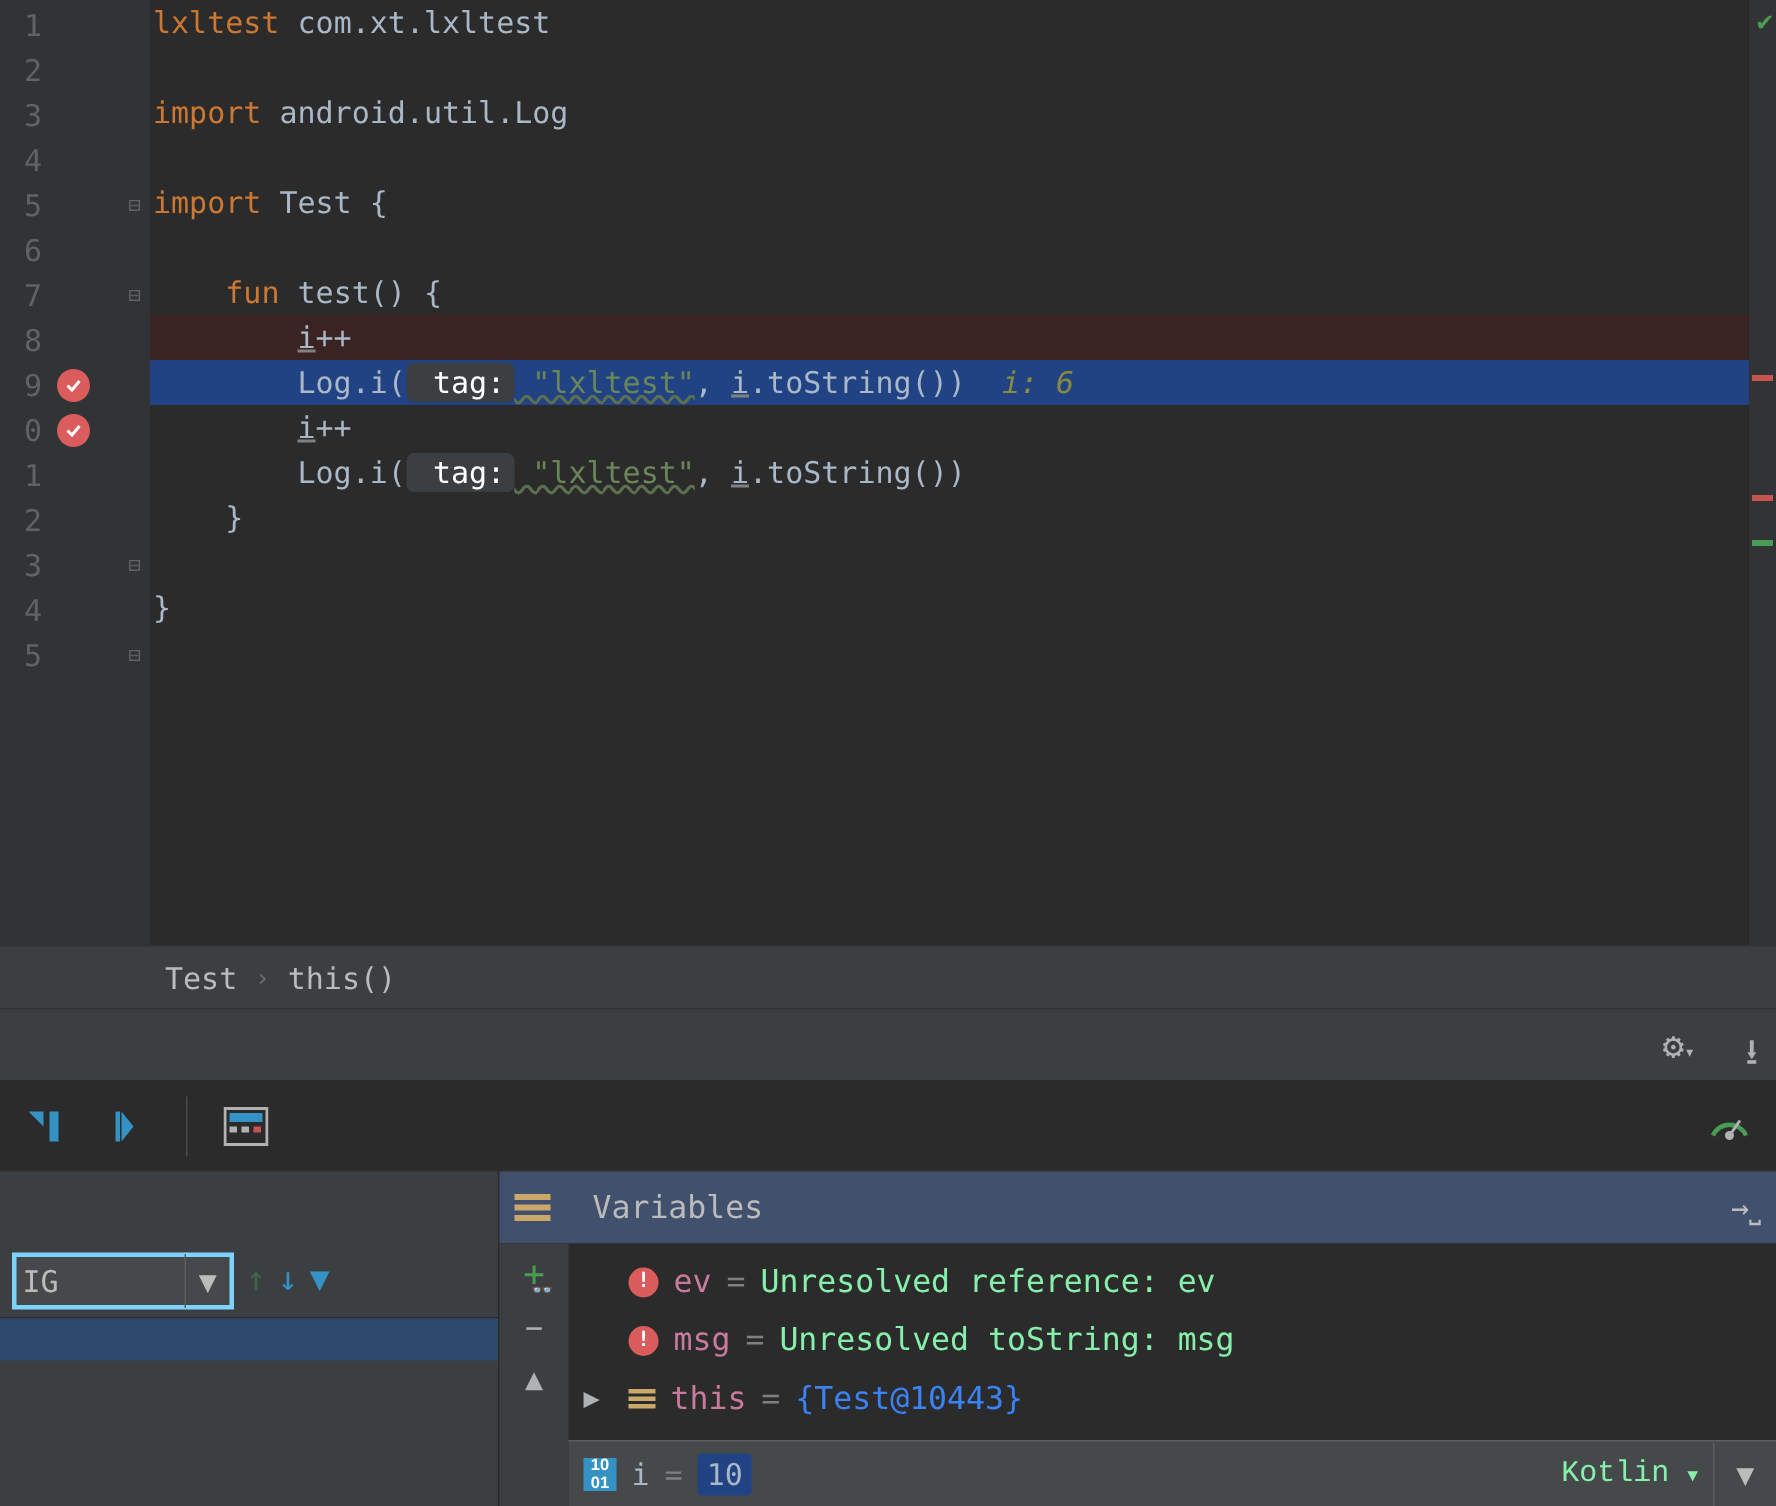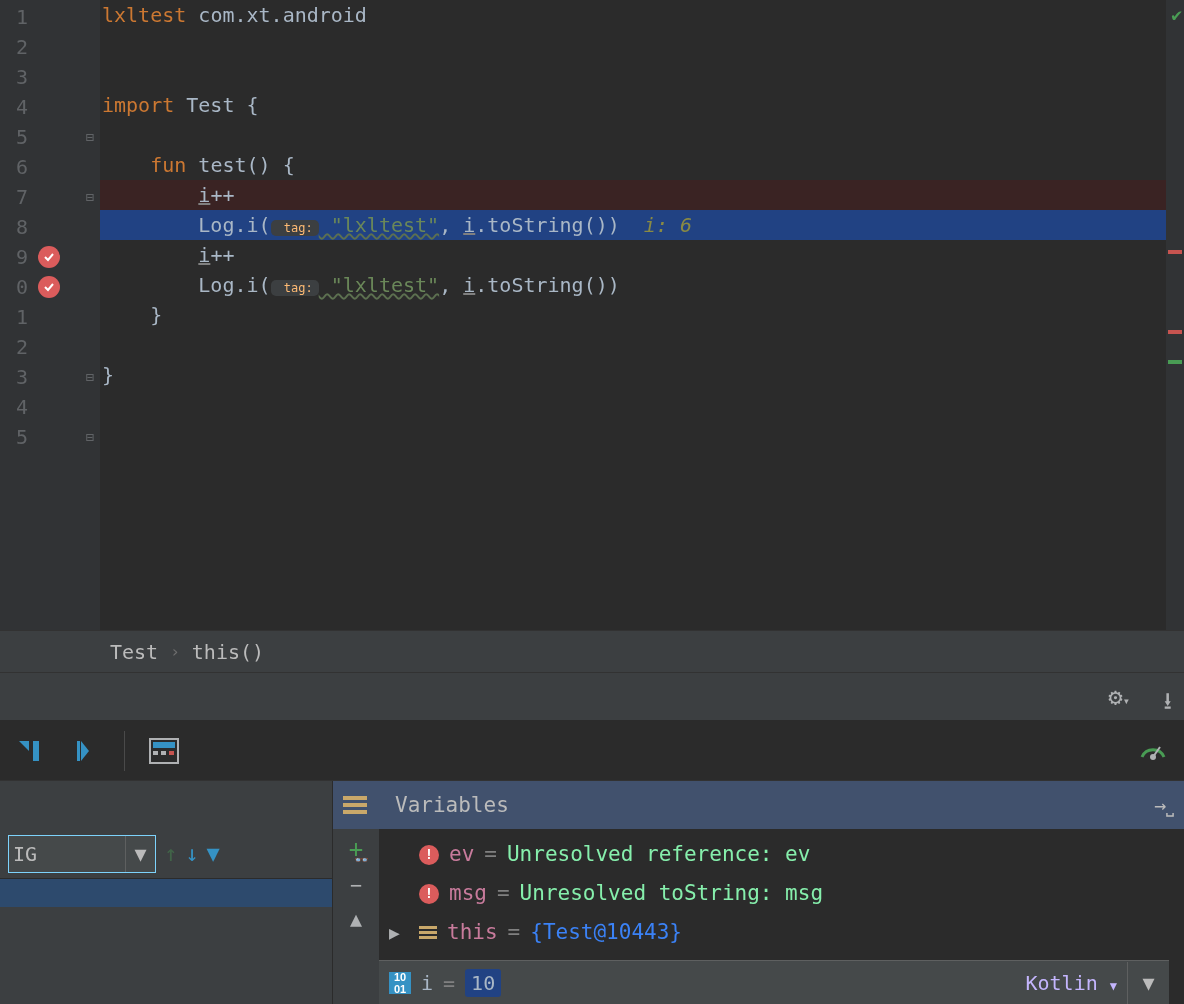--- a/index.html
+++ b/index.html
@@ -71,25 +71,25 @@
     font-family: 'Menlo','Consolas',monospace;
     position: relative;
   }
   .line-highlight-red { background: #3a2323; }
   .line-highlight-blue { background: #214283; }
   .kw { color: #cc7832; }
   .ident { color: #a9b7c6; }
   .str { color: #6a8759; }
   .pill {
     background: #3c3f41;
-    color: #fdba74;
+    color: #ffffff;
     border-radius: 5px;
     padding: 1px 6px;
     font-style: normal;
-    font-size: 12px;
+    font-size: 20px;
   }
   .inl-hint { color: #8a8a43; font-style: italic; }
   .underline { text-decoration: underline; text-decoration-color: #808080; text-decoration-style: solid; }
   .wavy { text-decoration: underline; text-decoration-style: wavy; text-decoration-color: #5c7050; }
   .overview-ruler {
     position: absolute;
     right: 0; top: 0;
     width: 18px;
     height: 630px;
     background: #313335;
@@ -174,21 +174,21 @@
     display: flex;
     align-items: center;
     padding: 0 8px;
     gap: 8px;
     border-bottom: 1px solid #2b2b2b;
   }
   .dropdown-ig {
     flex: 0 0 148px;
     height: 38px;
     background: #45494a;
-    border: 1px solid #7dd3fc;
+    border: 3px solid #7dd3fc;
     display: flex;
     align-items: center;
     color: #bbbbbb;
     padding-left: 4px;
     position: relative;
   }
   .dd-arrow {
     width: 30px; height: 36px;
     border-left: 1px solid #5e6060;
     display:flex; align-items:center; justify-content:center;
@@ -259,21 +259,21 @@
     color:#fff; font-size:14px; font-weight:bold;
   }
   .var-name { color:#c87b9c; }
   .var-eq { color:#808080;}
   .var-err { color:#86efac; }
   .var-val { color:#3b82f6;}
   .tri { color:#afb1b3; font-size:18px; width:20px;}
   .bars-sm {display:inline-flex; flex-direction:column; gap:2px;}
   .bars-sm span{width:18px;height:3px;background:#c9a86a;}
   .input-row {
-    position:absolute; bottom:0; left:46px; right:15px;
+    position:absolute; bottom:0; left:46px; right:0;
     height:44px;
     background:#45494a;
     border-top:1px solid #5e6060;
     display:flex;
     align-items:center;
     padding-left:10px;
     gap:10px;
   }
   .bin-icon {
     width:22px; height:22px;
@@ -282,21 +282,21 @@
     color:#fff; font-size:11px; font-weight:bold;
     font-family:sans-serif;
   }
   .input-i { color:#a9b7c6; }
   .input-val {
     color:#a9b7c6;
     background:#214283;
     padding:2px 6px;
     border-radius:3px;
   }
-  .input-lang { color:#c4b5fd; margin-left:auto; font-size:20px;}
+  .input-lang { color:#86efac; margin-left:auto; font-size:20px;font-family:Liberation Mono, monospace;}
   .input-dd {
     width:42px; height:42px;
     border-left:1px solid #5e6060;
     display:flex; align-items:center; justify-content:center;
     color:#bbbbbb;
   }
 </style>
 </head>
 <body>
 
@@ -357,22 +357,23 @@
     <div class="gutter-row">
         <span class="line-num">4</span>
       </div>
     <div class="gutter-row">
         <span class="line-num">5</span>
         <span class="fold-mark">⊟</span>
       </div>
   </div>
 
   <div class="code-area">
-    <div class="code-line"><span class="kw">lxltest</span><span class="ident"> com.xt.android</span></div>
+    <div class="code-line"><span class="kw">lxltest</span><span class="ident"> com.xt.lxltest</span></div>
     <div class="code-line"></div>
+    <div class="code-line"><span class="kw">import</span><span class="ident"> android.util.Log</span></div>
     <div class="code-line"></div>
     <div class="code-line"><span class="kw">import</span><span class="ident"> Test </span><span>{</span></div>
     <div class="code-line"></div>
     <div class="code-line">    <span class="kw">fun</span><span class="ident"> test</span><span>() {</span></div>
     <div class="code-line line-highlight-red">        <span class="ident underline">i</span><span>++</span></div>
     <div class="code-line line-highlight-blue">        <span>Log.i(</span><span class="pill"> tag:</span><span class="str wavy"> "lxltest"</span><span>, </span><span class="underline">i</span><span>.toString())</span><span class="inl-hint">  i: 6</span></div>
     <div class="code-line">        <span class="ident underline">i</span><span>++</span></div>
     <div class="code-line">        <span>Log.i(</span><span class="pill"> tag:</span><span class="str wavy"> "lxltest"</span><span>, </span><span class="underline">i</span><span>.toString())</span></div>
     <div class="code-line">    <span>}</span></div>
     <div class="code-line"></div>

